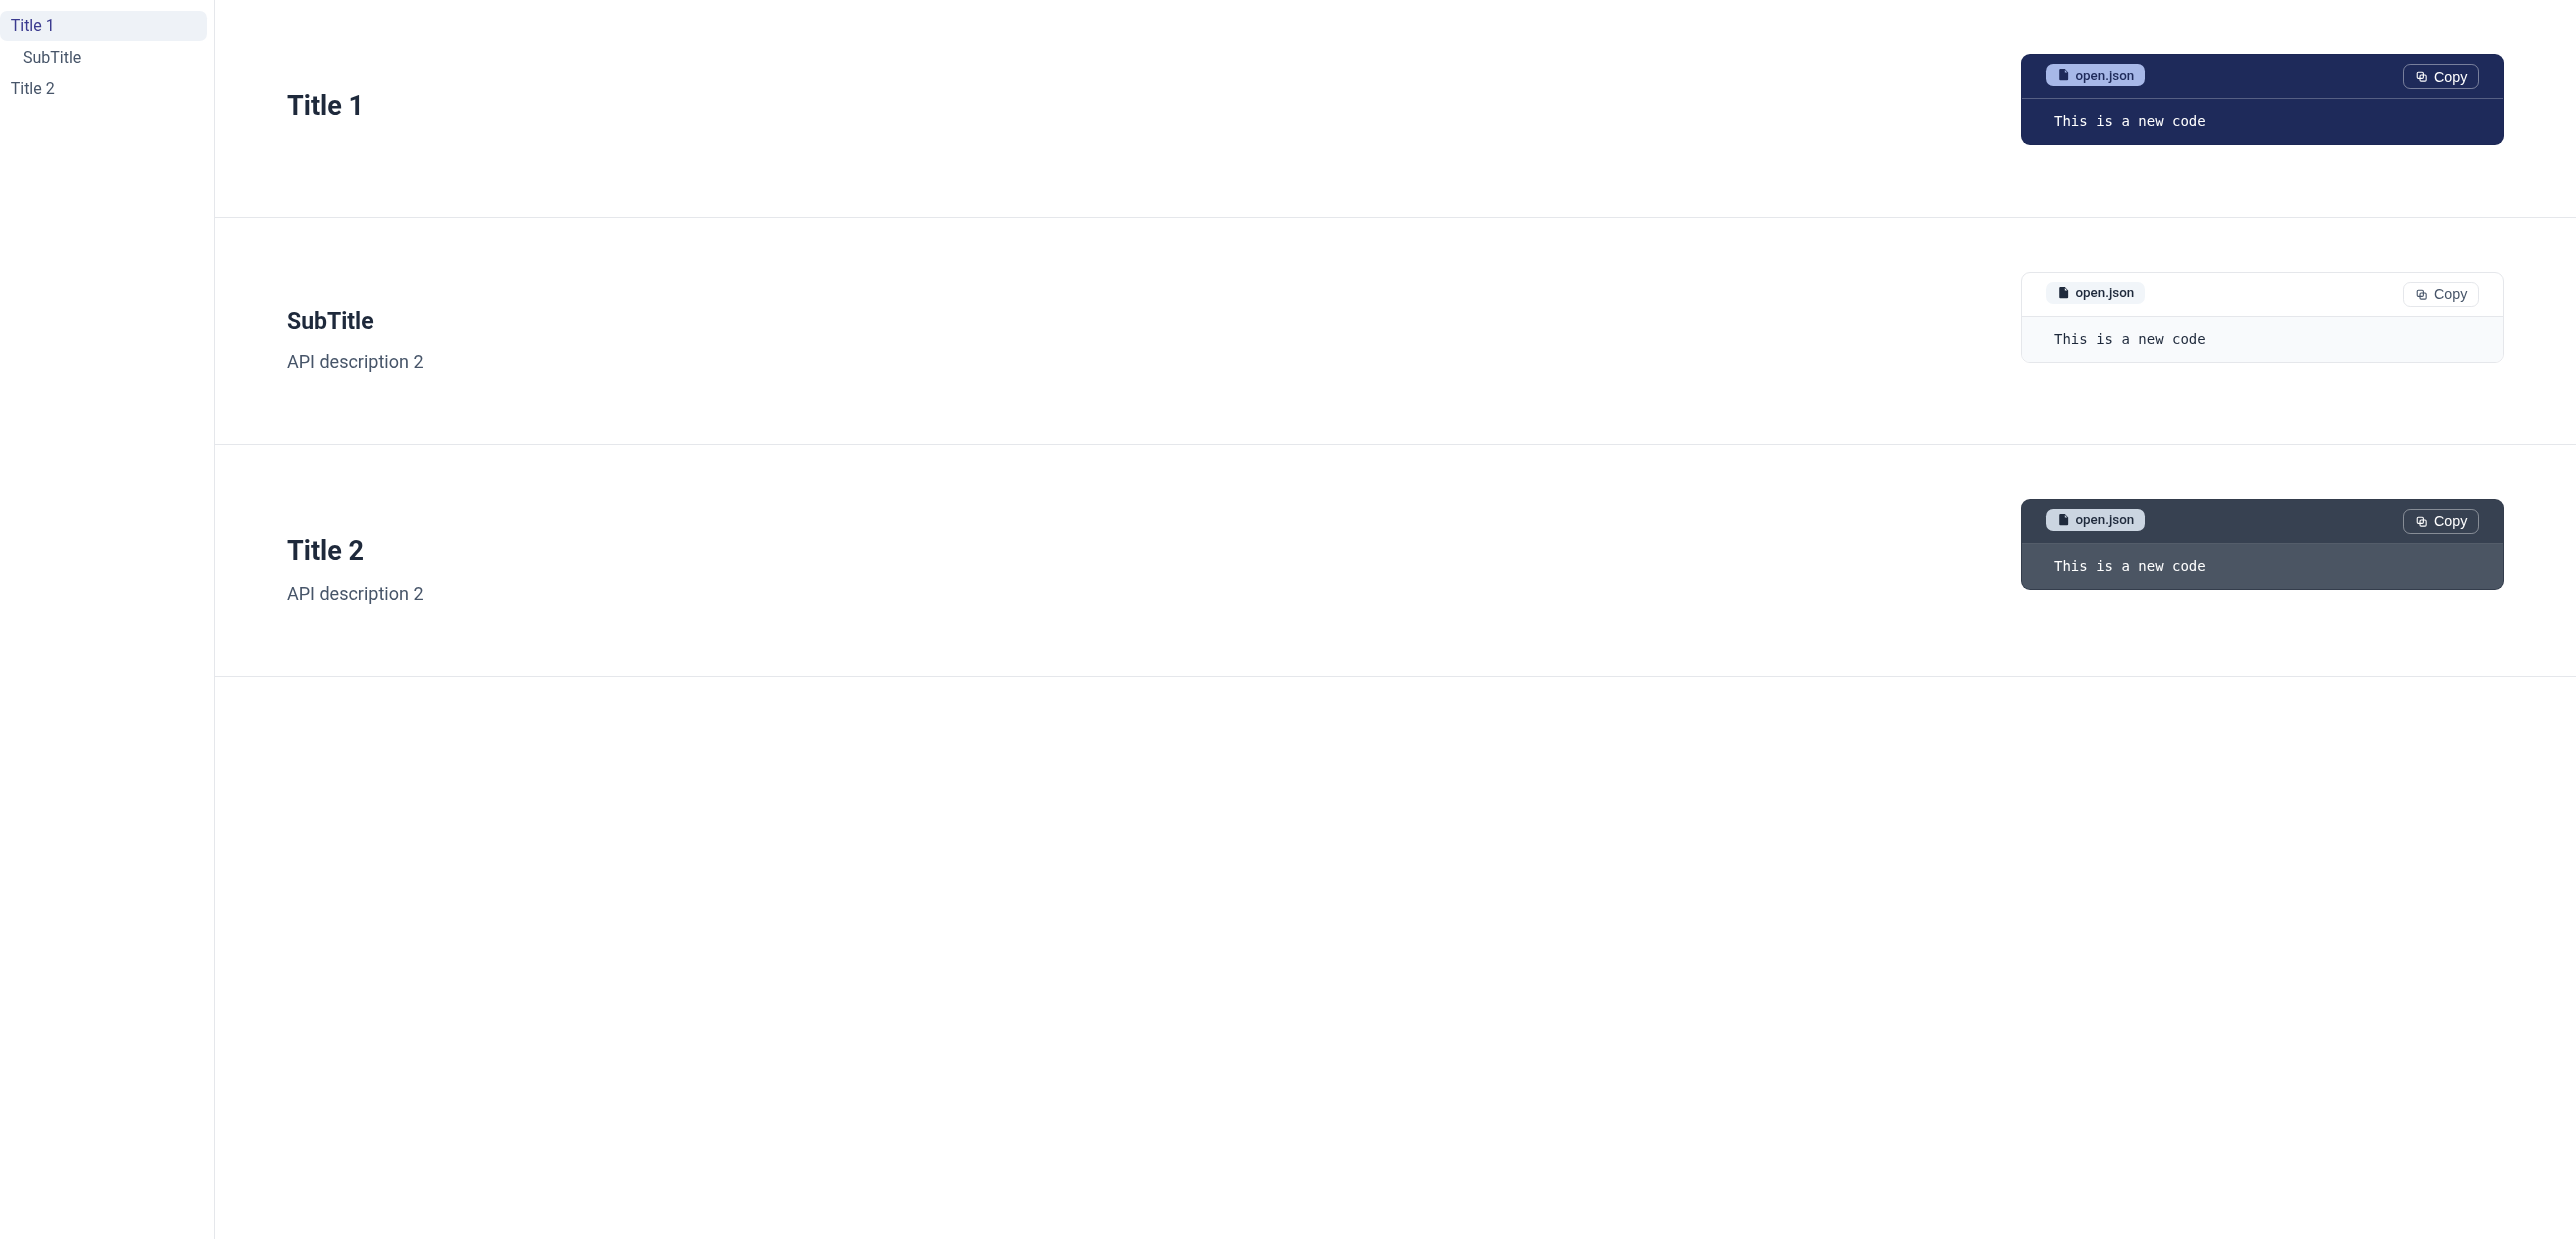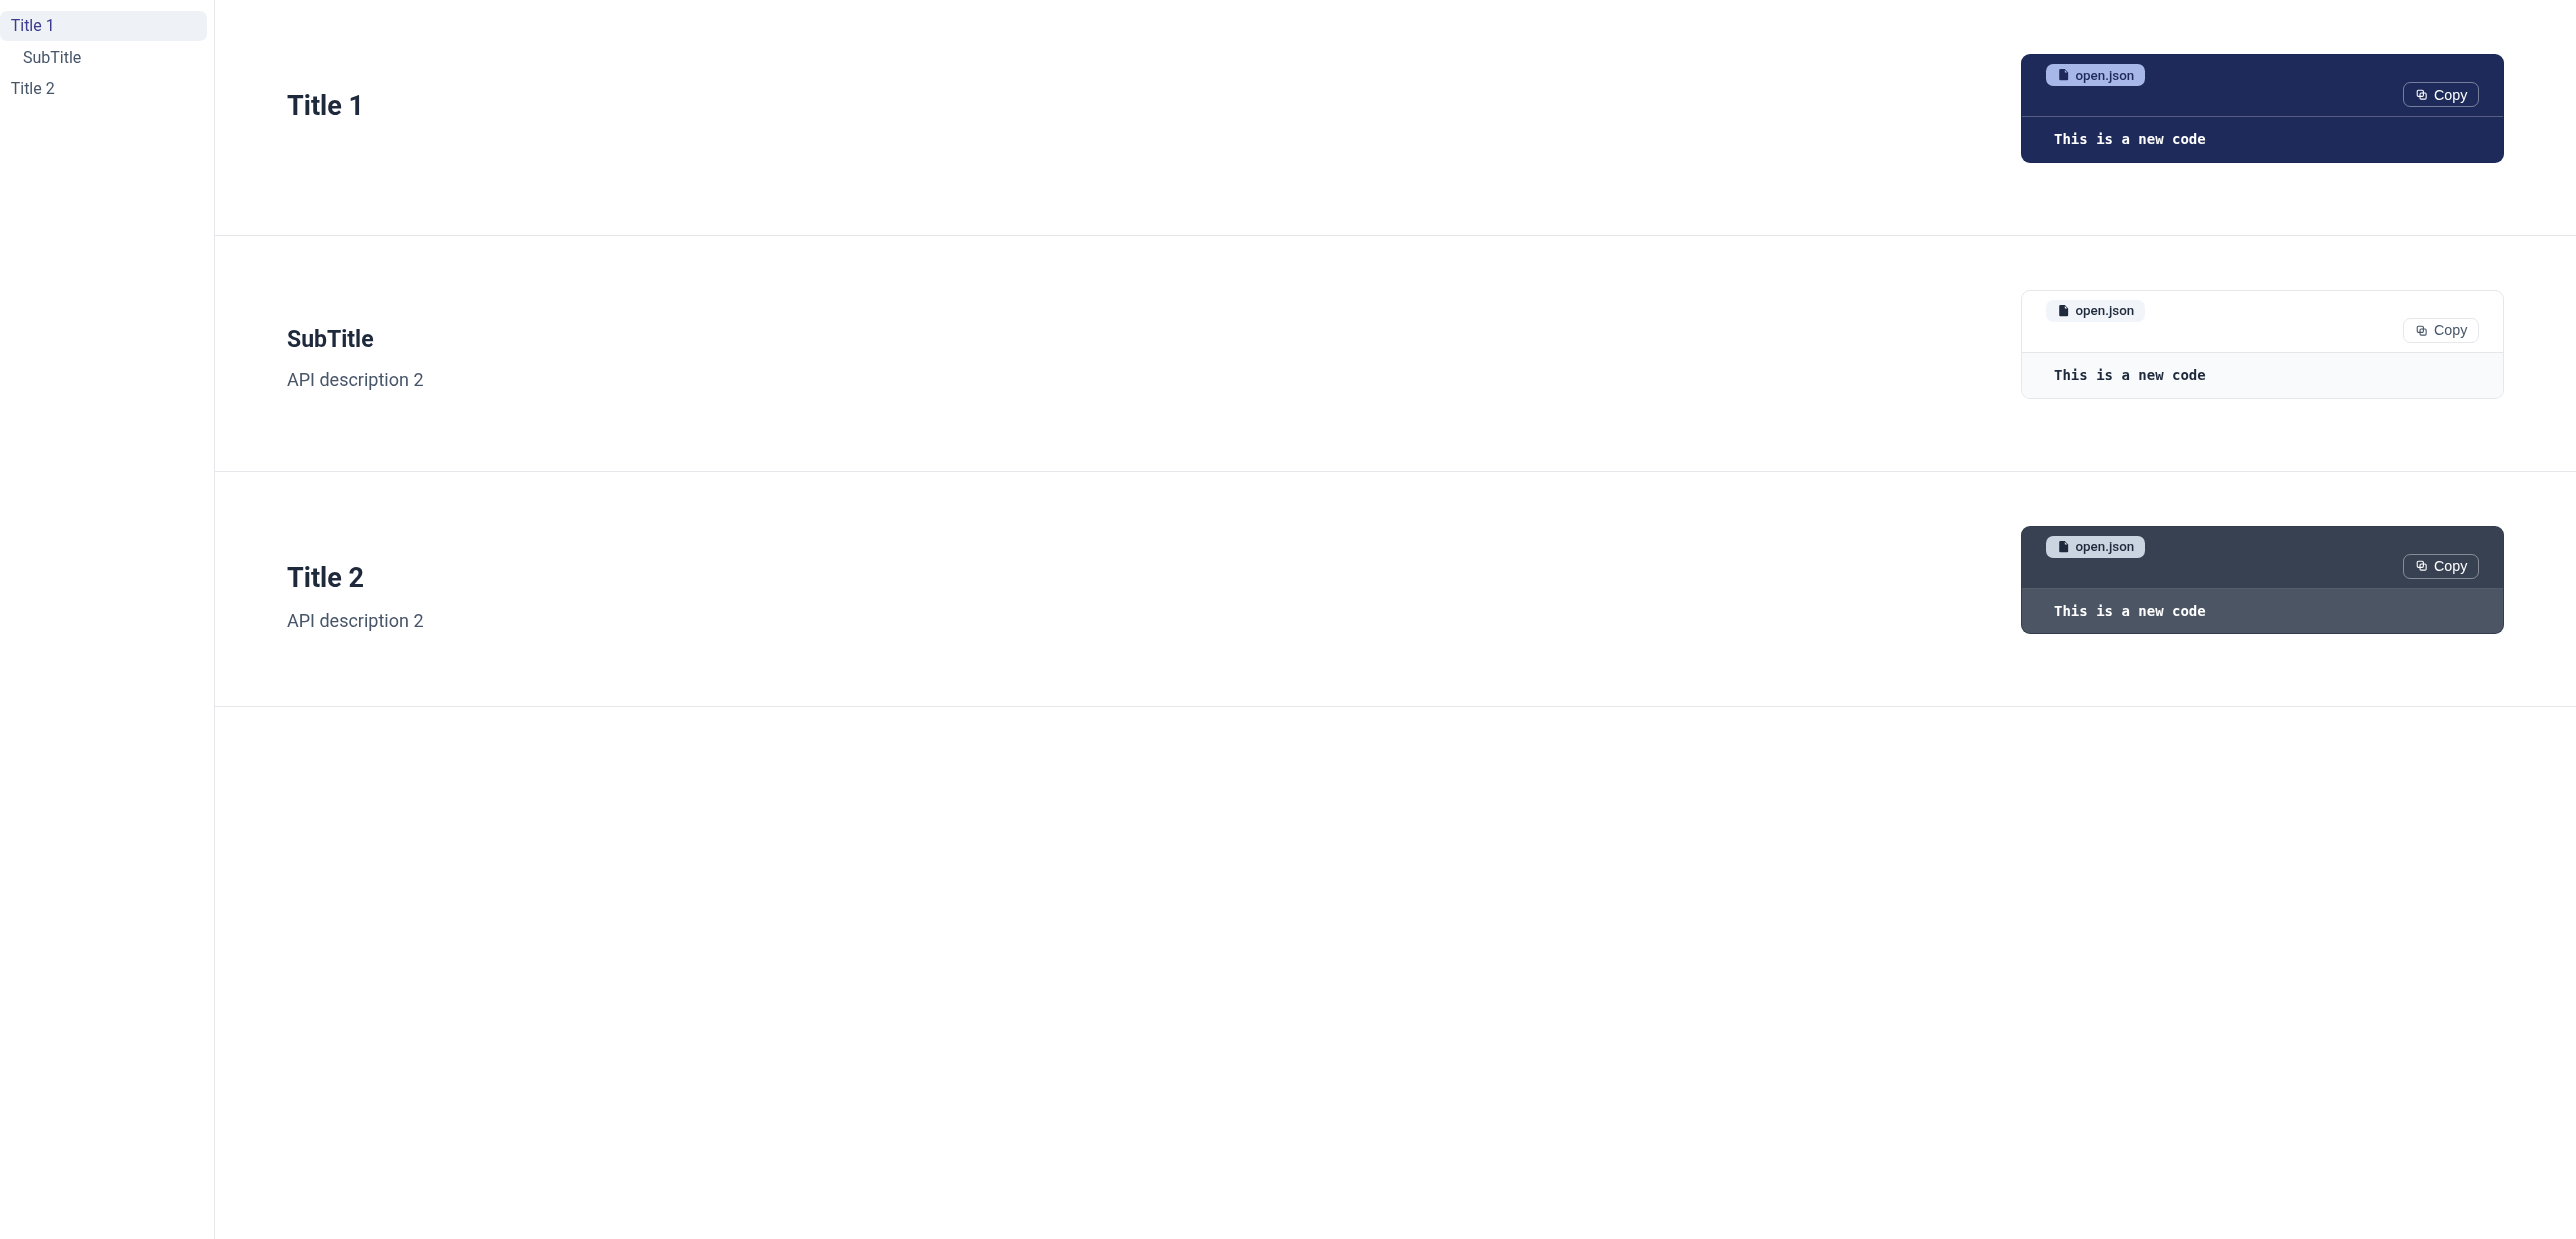--- a/index.html
+++ b/index.html
@@ -93,28 +93,26 @@
   .copy-btn {
     display: inline-flex;
     align-items: center;
     gap: 5.4px;
     padding: 3.6px 10.7px;
     border-radius: 7.2px;
     font-size: 14.3px;
     font-weight: 500;
     cursor: pointer;
     background: transparent;
-    margin-top: 18px;
   }
   .code-body {
     padding: 14.3px 32px;
     font-family: ui-monospace, SFMono-Regular, "SF Mono", Menlo, Consolas, monospace;
     font-size: 14px;
     white-space: pre;
-    font-weight: bold;
   }
   
   .theme-navy { background: #1e2a5a; color: #fff; }
   .theme-navy .code-header { border-bottom: 0.9px solid rgba(255,255,255,0.25); }
   .theme-navy .filename-chip { background: #a7b8e8; color: #1e2a5a; }
   .theme-navy .copy-btn { border: 0.9px solid rgba(255,255,255,0.4); color: #fff; }
   .theme-navy .code-body { color: #fff; }
   
   .theme-light { background: #ffffff; border: 0.9px solid #e5e7eb; }
   .theme-light .code-header { border-bottom: 0.9px solid #e5e7eb; }

